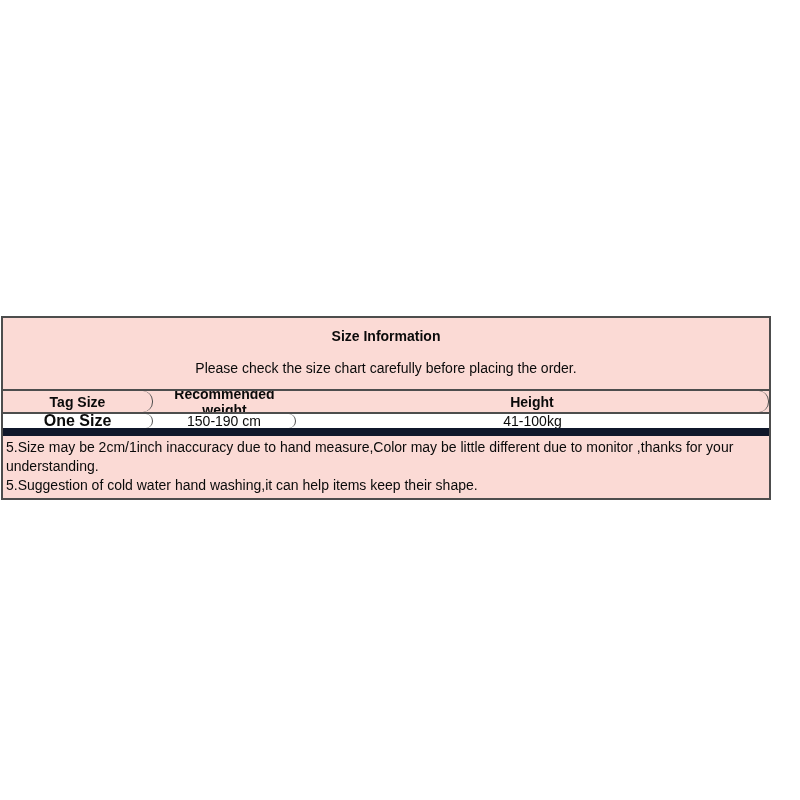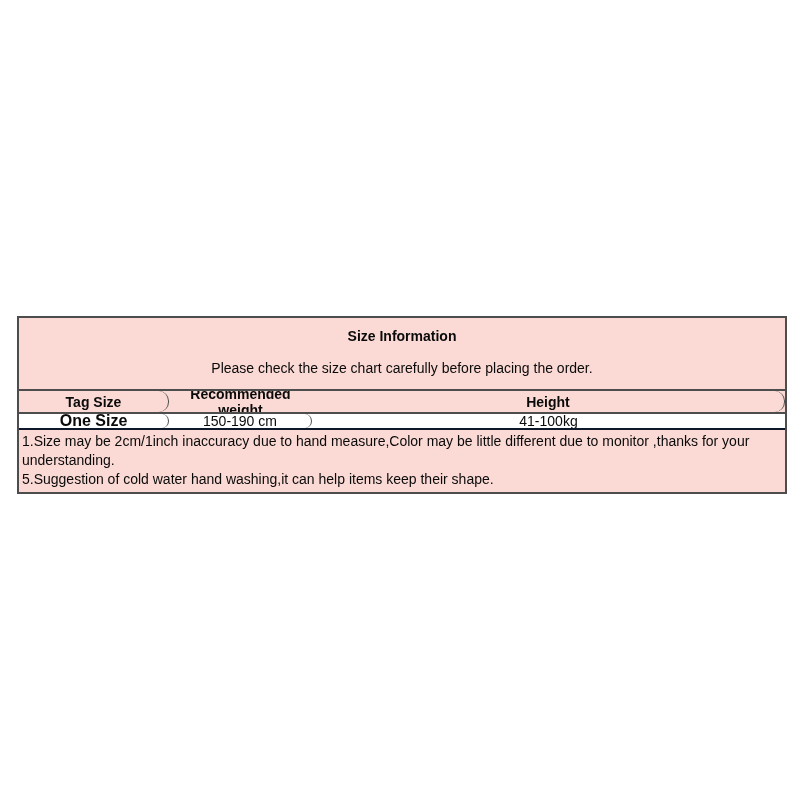--- a/index.html
+++ b/index.html
@@ -14,21 +14,21 @@
   }
   .canvas {
     position: relative;
     width: 800px;
     height: 800px;
     background: #ffffff;
     overflow: hidden;
   }
   .size-chart {
     position: absolute;
-    left: 17px;
+    left: 1px;
     top: 316px;
     width: 770px;
     border: 2px solid #4d4d4d;
     background: #fbdad5;
   }
   
   .title-block {
     height: 71px;
     padding-top: 10px;
     text-align: center;
@@ -67,23 +67,23 @@
   .head {
     height: 23px;
     border-top: 2px solid #4d4d4d;
     background: #fbdad5;
   }
   .head .cell {
     font-size: 14px;
     font-weight: bold;
   }
   .body-row {
-    height: 18px;
+    height: 24px;
     border-top: 2px solid #4d4d4d;
-    border-bottom: 2px solid #0f172a;
+    border-bottom: 8px solid #0f172a;
     background: #ffffff;
   }
   .body-row .cell {
     font-size: 14px;
   }
   .body-row .cell.size-name {
     font-size: 16px;
     font-weight: bold;
   }
   
@@ -115,18 +115,18 @@
       <div class="cell col2">Height</div>
     </div>
 
     <div class="grid body-row">
       <div class="cell col1 size-name">One Size</div>
       <div class="cell col2">150-190 cm</div>
       <div class="cell col3">41-100kg</div>
     </div>
 
     <footer class="notes">
-      <p>1.Size may be 2cm/1inch inaccuracy due to hand measure,Color may be little different due to monitor ,thanks for your understanding.</p>
+      <p>5.Size may be 2cm/1inch inaccuracy due to hand measure,Color may be little different due to monitor ,thanks for your understanding.</p>
       <p>5.Suggestion of cold water hand washing,it can help items keep their shape.</p>
     </footer>
 
   </section>
 </div>
 
 </body></html>

